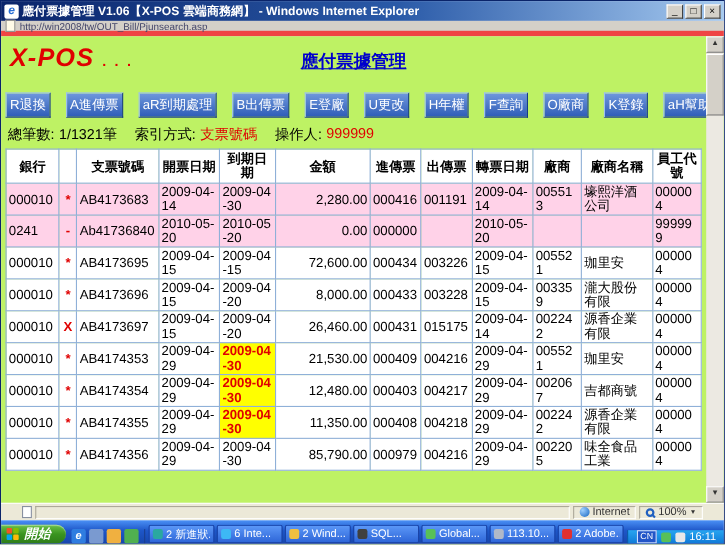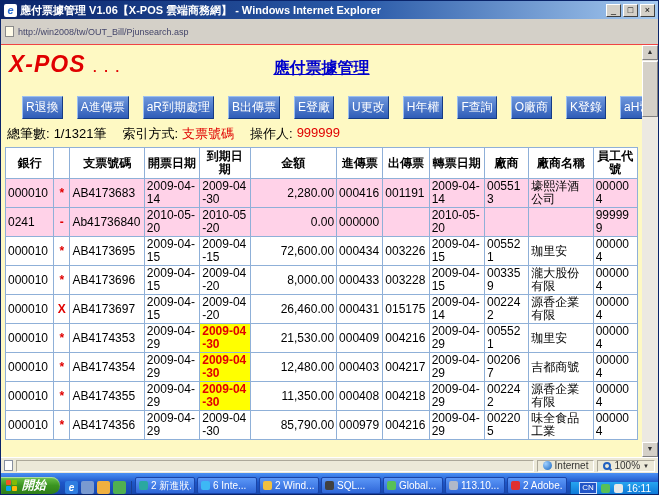--- a/index.html
+++ b/index.html
@@ -8,61 +8,61 @@
   .window{width:659px;height:495px;display:flex;flex-direction:column;border:1px solid #0a246a;background:#fff}
 
   
   .titlebar{height:18px;flex:none;background:linear-gradient(90deg,#0a246a,#2a5aa8 55%,#a6caf0);display:flex;align-items:center;gap:3px;padding:0 3px}
   .ticon{width:13px;height:13px;flex:none;background:#fff;color:#2a6fd4;font-weight:bold;font-style:italic;font-size:11px;line-height:12px;text-align:center;border-radius:2px}
   .ttext{color:#fff;font-size:11px;font-weight:bold;flex:1;white-space:nowrap;overflow:hidden}
   .wbtns{display:flex;gap:2px;flex:none}
   .wbtn{width:15px;height:13px;background:#d4d0c8;border:1px solid;border-color:#fff #404040 #404040 #fff;font-size:9px;line-height:11px;text-align:center;color:#000;cursor:pointer}
 
   
-  .addrbar{height:26px;flex:none;background:#d4d0c8;border-bottom:1px solid #ef4444;display:flex;align-items:center;gap:4px;padding:0 4px}
+  .addrbar{height:14px;flex:none;background:#d4d0c8;border-bottom:5px solid #ef4444;display:flex;align-items:center;gap:4px;padding:0 4px}
   .aicon{width:9px;height:11px;background:#fffbe8;border:1px solid #8a8a8a;flex:none}
   .aurl{font-size:9px;color:#44466a;white-space:nowrap;cursor:text}
 
   
-  .client{flex:1;position:relative;background:#fef9c3;overflow:hidden}
+  .client{flex:1;position:relative;background:#bef264;overflow:hidden}
   .page{position:absolute;left:0;top:0;right:16px;bottom:0;overflow:hidden}
   .scrollbar{position:absolute;right:0;top:0;bottom:0;width:16px;background:#ece9e2;display:flex;flex-direction:column}
   .sb-btn{height:15px;flex:none;background:#d4d0c8;border:1px solid;border-color:#fff #808080 #808080 #fff;font-size:7px;text-align:center;line-height:12px;color:#333;cursor:pointer}
   .sb-thumb{height:56px;margin-top:1px;background:#d4d0c8;border:1px solid;border-color:#fff #808080 #808080 #fff;cursor:grab}
   .sb-fill{flex:1}
 
   
   .pagehead{position:relative;height:32px;margin-top:4px}
   .logo{position:absolute;left:8px;top:2px;color:#e00000;font-size:23px;font-weight:bold;font-style:italic;letter-spacing:1px;white-space:nowrap}
   .logodots{font-size:13px;font-style:normal;letter-spacing:2px}
   .ptitle{text-align:center;padding-top:9px;color:#0000cc;font-size:16px;font-weight:bold;text-decoration:underline}
   .loginmsg{text-align:center;color:#f00000;font-size:12px;margin-top:7px}
 
   
-  .toolbar{display:flex;gap:14px;margin:15px 4px 0 21px}
+  .toolbar{display:flex;gap:14px;margin:15px 4px 0 4px}
   .tbtn{flex:1 1 auto;background:linear-gradient(#6e97dc,#2f5db8);border:1px solid #163c86;border-top-color:#9cc0f0;border-left-color:#9cc0f0;color:#fff;font-size:12px;text-align:center;padding:2px 3px;white-space:nowrap;cursor:pointer}
 
   
   .inforow{display:flex;align-items:flex-start;margin:6px 6px 2px 6px;font-size:13px;gap:16px;color:#000}
   .igroup{display:inline-flex;gap:4px;white-space:nowrap}
   .ival{color:#e00000}
   .nav{margin-left:auto;width:238px;line-height:17px;text-align:left}
   .navlink{color:#0014e0;cursor:pointer;margin-right:2px;white-space:nowrap;display:inline-block}
 
   
   .ptable{table-layout:fixed;border-collapse:collapse;width:calc(100% - 8px);margin:4px 4px 0 4px;font-size:12px}
   .ptable th{border:1px solid #8fb0d8;font-weight:bold;text-align:center;padding:2px 1px;height:29px;background:#fff;color:#000;word-break:break-all;line-height:13px}
   .ptable td{border:1px solid #8fb0d8;padding:1px 2px;height:28px;vertical-align:middle;word-break:break-all;line-height:13px;background:#fff}
   tr.pink td{background:#ffd2e8}
   .c-mark{color:#e00000;text-align:center;font-weight:bold}
   .c-amount{text-align:right;padding-right:3px}
   td.c-due.hl{background:#ffff00;color:#e00000;font-weight:bold}
 
   
-  .statusbar{height:16px;flex:none;background:#ece9d8;border-top:1px solid #fff;display:flex;align-items:center;font-size:10px;color:#333;padding:0 3px;gap:3px}
+  .statusbar{height:16px;flex:none;background:#ece9d8;border-top:1px solid #fff;display:flex;align-items:center;font-size:10px;color:#333;padding:0 19px;gap:3px}
   .st-doc{width:9px;height:11px;background:#fff;border:1px solid #8890a0;flex:none}
   .st-fill{flex:1;height:12px;border:1px solid;border-color:#aca899 #fff #fff #aca899}
   .st-panel{display:flex;align-items:center;gap:3px;border:1px solid;border-color:#aca899 #fff #fff #aca899;height:12px;padding:0 5px;white-space:nowrap}
   .globe{width:9px;height:9px;border-radius:50%;background:radial-gradient(circle at 30% 30%,#9fd0ff,#1565c0);flex:none}
   .mag{width:8px;height:8px;border:2px solid #2060c0;border-radius:50%;position:relative;flex:none}
   .mag::after{content:"";position:absolute;width:4px;height:2px;background:#2060c0;transform:rotate(45deg);right:-3px;bottom:-2px}
   .caret{font-size:6px;color:#333}
 
   
   .taskbar{height:21px;flex:none;background:linear-gradient(#4a90f5,#1e56c8 45%,#1747ad);display:flex;align-items:flex-end;overflow:hidden}

